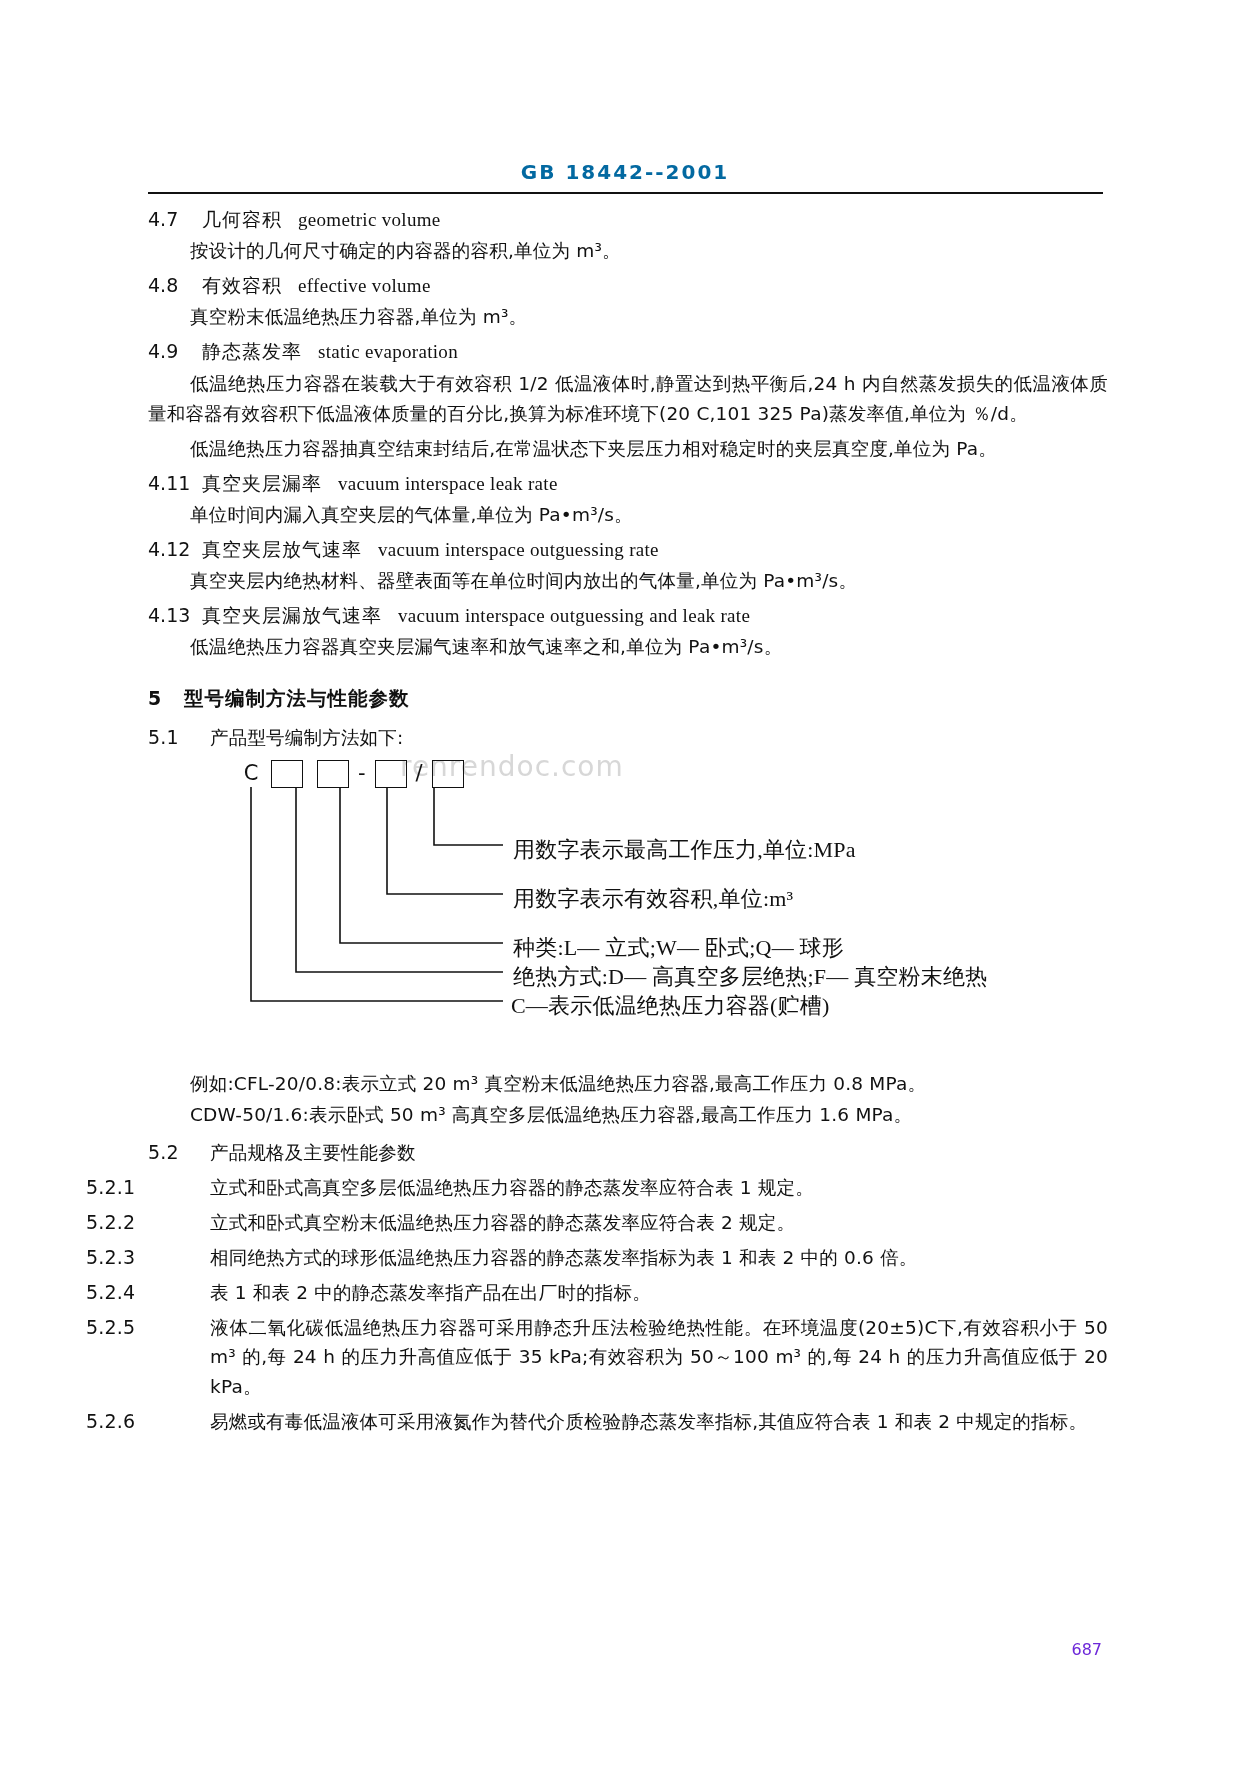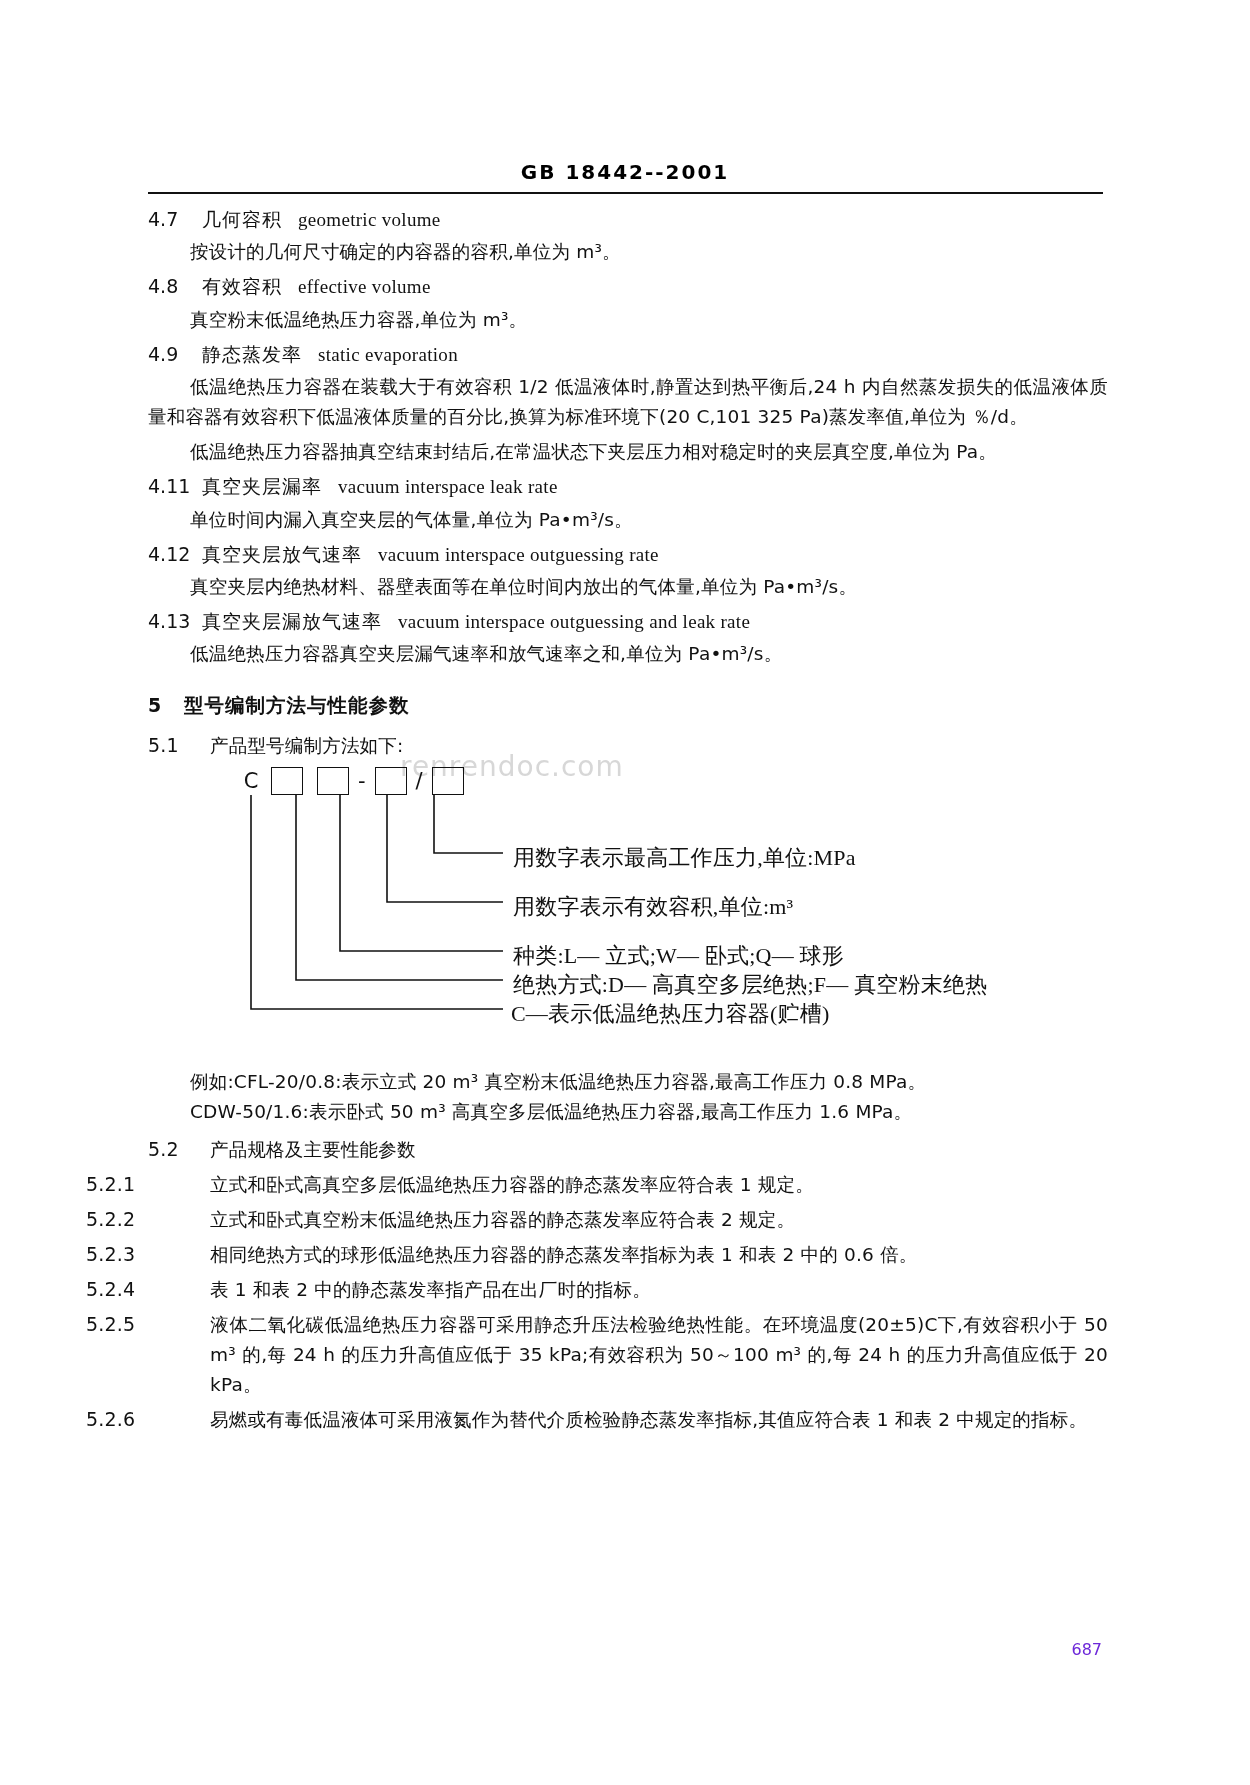--- a/index.html
+++ b/index.html
@@ -24,21 +24,21 @@
   .header {
     position: absolute;
     top: 160px;
     left: 150px;
     width: 950px;
     text-align: center;
     font-family: "DejaVu Sans", sans-serif;
     font-size: 20px;
     letter-spacing: 2px;
     font-weight: bold;
-    color: #000000;
+    color: #0369a1;
   }
   .rule {
     position: absolute;
     left: 148px;
     top: 192px;
     width: 955px;
     height: 2px;
     background: #111;
   }
   .content {
@@ -57,21 +57,21 @@
     display: block;
     white-space: nowrap;
   }
   .num {
     display: inline-block;
     min-width: 54px;
     font-family: "DejaVu Sans", sans-serif;
     font-size: 19px;
   }
   .term {
-    font-family: Liberation Mono, monospace;
+    font-family: Liberation Sans, sans-serif;
     font-size: 19px;
     letter-spacing: 1px;
   }
   .eng {
     font-family: "Liberation Serif", serif;
     font-size: 19px;
     margin-left: 16px;
     letter-spacing: 0.3px;
   }
   .body-text {
@@ -271,21 +271,21 @@
         <path d="M 103,30 L 103,244 L 355,244" stroke="#111" stroke-width="1.6" fill="none"></path>
       </svg>
 
       <div class="lbl" style="left:365px; top:76px;">用数字表示最高工作压力,单位:MPa</div>
       <div class="lbl" style="left:365px; top:125px;">用数字表示有效容积,单位:m³</div>
       <div class="lbl" style="left:365px; top:174px;">种类:L— 立式;W— 卧式;Q— 球形</div>
       <div class="lbl" style="left:365px; top:203px;">绝热方式:D— 高真空多层绝热;F— 真空粉末绝热</div>
       <div class="lbl" style="left:363px; top:232px;">C—表示低温绝热压力容器(贮槽)</div>
     </div>
 
-    <div style="margin-top:2px;">
+    <div style="margin-top:12px;">
       <span class="example">例如:CFL-20/0.8:表示立式 20 m³ 真空粉末低温绝热压力容器,最高工作压力 0.8 MPa。</span>
       <span class="example">CDW-50/1.6:表示卧式 50 m³ 高真空多层低温绝热压力容器,最高工作压力 1.6 MPa。</span>
     </div>
 
     <div class="para" style="margin-top:6px;">
       <span class="num">5.2</span><span>产品规格及主要性能参数</span>
     </div>
 
     <div class="para">
       <span class="hang-wrap">

